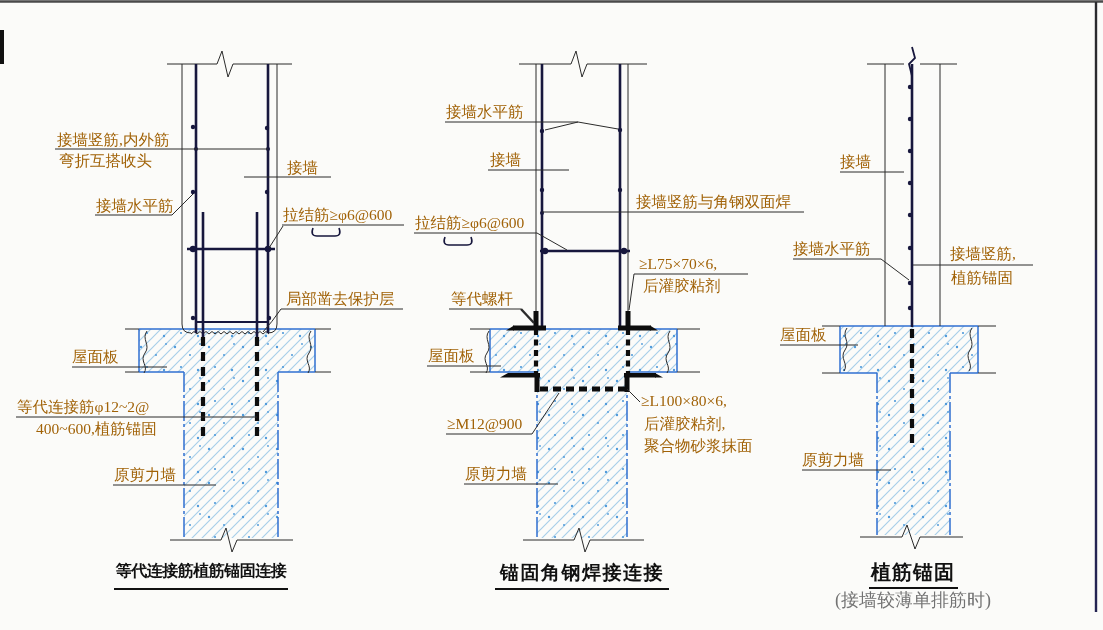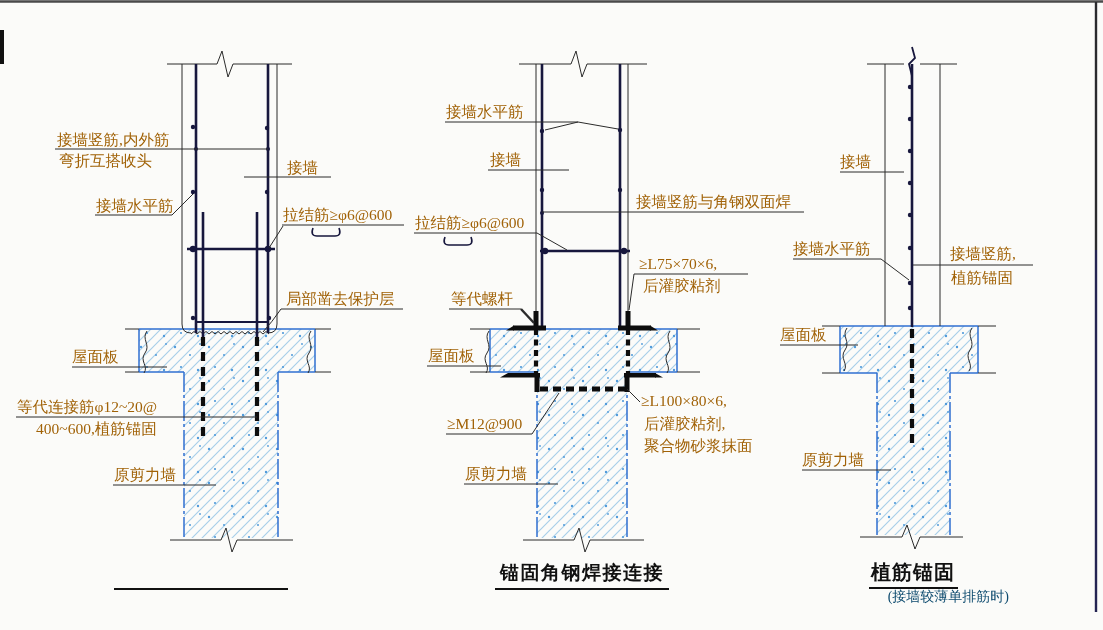--- a/index.html
+++ b/index.html
@@ -14,22 +14,22 @@
     color:#a16207;white-space:nowrap;
   }
   .title{
     position:absolute;font-weight:bold;color:#111;
     text-align:center;white-space:nowrap;
   }
   .t1{font-size:16px;letter-spacing:-0.5px;}
   .t2{font-size:19px;letter-spacing:1.5px;}
   .t3{font-size:20px;letter-spacing:1px;}
   .subtitle{
-    position:absolute;font-size:14px;color:#0c4a6e;
-    text-align:right;white-space:nowrap;
+    position:absolute;font-size:18px;color:#737373;
+    text-align:center;white-space:nowrap;
   }
 </style>
 </head>
 <body>
 
 <div class="stage">
 
 <svg width="1103" height="630" viewBox="0 0 1103 630">
   <defs>
     <pattern id="hatch" width="10" height="10" patternUnits="userSpaceOnUse">
@@ -272,23 +272,24 @@
   </g>
 </svg>
 
 <div class="lbl" style="left:57px;top:131px">接墙竖筋,内外筋</div>
 <div class="lbl" style="left:59px;top:152px">弯折互搭收头</div>
 <div class="lbl" style="left:287px;top:159px">接墙</div>
 <div class="lbl" style="left:96px;top:197px">接墙水平筋</div>
 <div class="lbl" style="left:283px;top:206px">拉结筋≥φ6@600</div>
 <div class="lbl" style="left:286px;top:290px">局部凿去保护层</div>
 <div class="lbl" style="left:72px;top:348px">屋面板</div>
-<div class="lbl" style="left:17px;top:398px">等代连接筋φ12~20@</div>
+<div class="lbl" style="left:17px;top:398px">等代连接筋φ12~2@</div>
 <div class="lbl" style="left:36px;top:420px">400~600,植筋锚固</div>
 <div class="lbl" style="left:114px;top:466px">原剪力墙</div>
+<div class="title t1" style="left:91px;top:561px;width:220px">等代连接筋植筋锚固连接</div>
 
 <div class="lbl" style="left:446px;top:103px">接墙水平筋</div>
 <div class="lbl" style="left:490px;top:151px">接墙</div>
 <div class="lbl" style="left:636px;top:193px">接墙竖筋与角钢双面焊</div>
 <div class="lbl" style="left:415px;top:214px">拉结筋≥φ6@600</div>
 <div class="lbl" style="left:639px;top:255px">≥L75×70×6,</div>
 <div class="lbl" style="left:643px;top:277px">后灌胶粘剂</div>
 <div class="lbl" style="left:451px;top:290px">等代螺杆</div>
 <div class="lbl" style="left:428px;top:347px">屋面板</div>
 <div class="lbl" style="left:447px;top:415px">≥M12@900</div>

